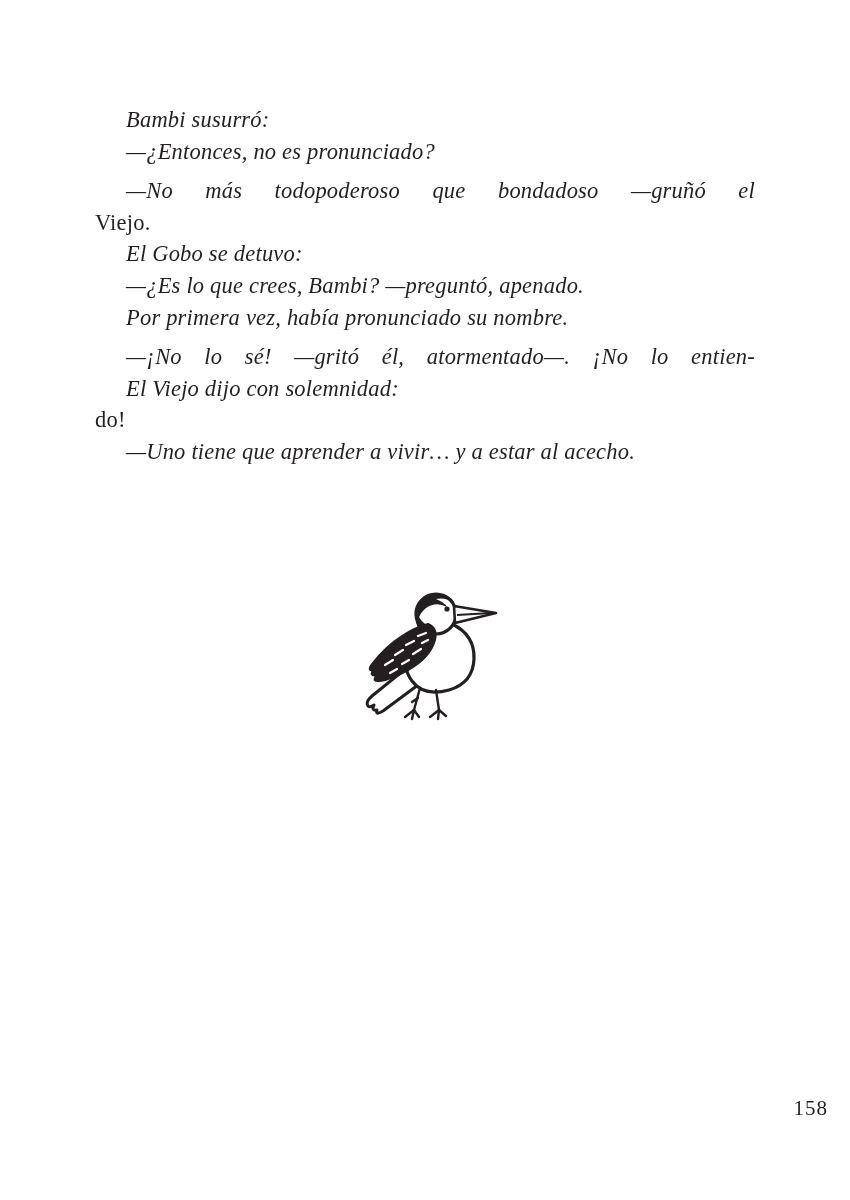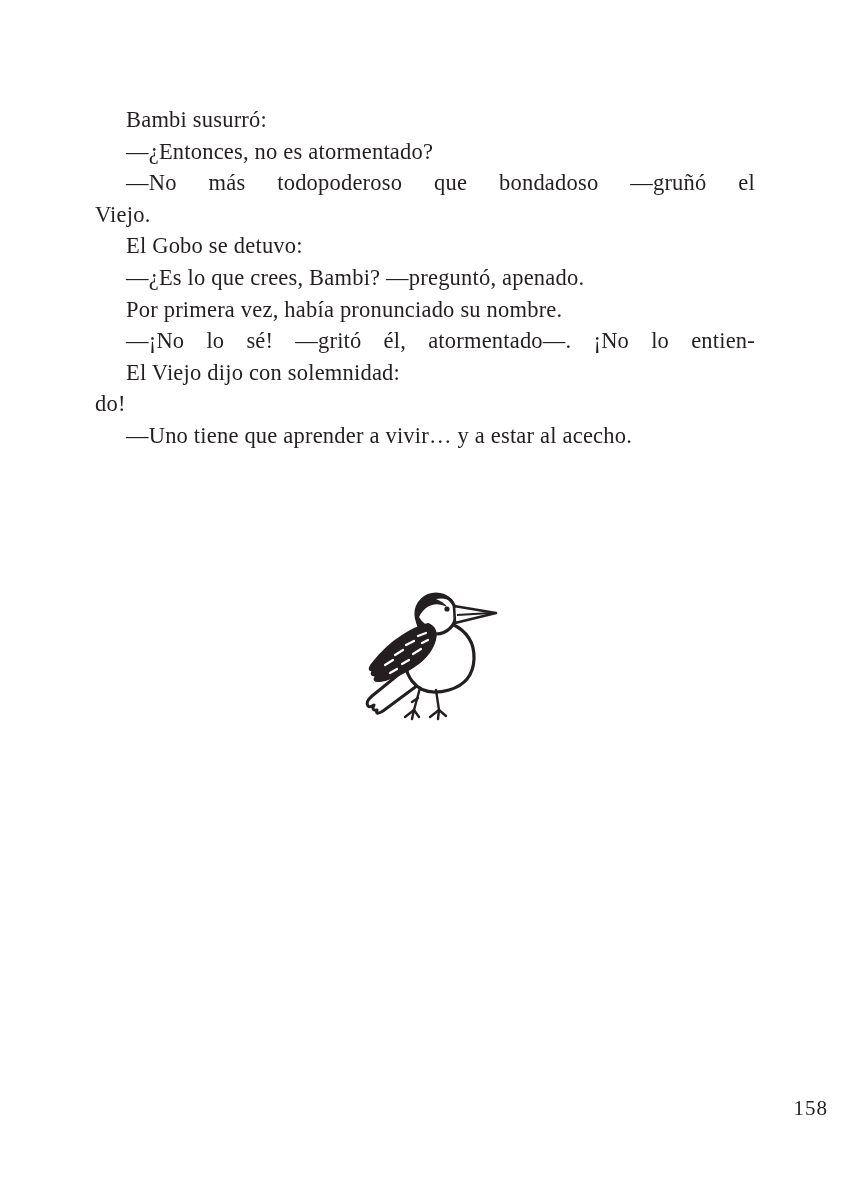--- a/index.html
+++ b/index.html
@@ -23,25 +23,27 @@
     width: 660px;
     font-size: 22.5px;
     line-height: 31.6px;
     letter-spacing: 0.2px;
   }
   .text-line {
     white-space: nowrap;
   }
   .text-line.indent {
     text-indent: 31px;
+    font-style: italic;
   }
   .text-line.justify {
     white-space: normal;
     text-align: justify;
     text-align-last: justify;
+    margin-top: 8px;
   }
   .illustration {
     position: absolute;
     left: 356px;
     top: 586px;
     width: 146px;
     height: 138px;
   }
   .page-number {
     position: absolute;
@@ -53,21 +55,21 @@
     letter-spacing: 1px;
   }
 </style>
 </head>
 <body>
 
 <div class="page">
 
   <div class="text-block">
       <div class="text-line indent">Bambi susurró:</div>
-      <div class="text-line indent">—¿Entonces, no es atormentado?</div>
+      <div class="text-line indent">—¿Entonces, no es pronunciado?</div>
       <div class="text-line indent justify">—No más todopoderoso que bondadoso —gruñó el</div>
       <div class="text-line">Viejo.</div>
       <div class="text-line indent">El Gobo se detuvo:</div>
       <div class="text-line indent">—¿Es lo que crees, Bambi? —preguntó, apenado.</div>
       <div class="text-line indent">Por primera vez, había pronunciado su nombre.</div>
       <div class="text-line indent justify">—¡No lo sé! —gritó él, atormentado—. ¡No lo entien-</div>
       <div class="text-line indent">El Viejo dijo con solemnidad:</div>
       <div class="text-line">do!</div>
       <div class="text-line indent">—Uno tiene que aprender a vivir… y a estar al acecho.</div>
     </div>

